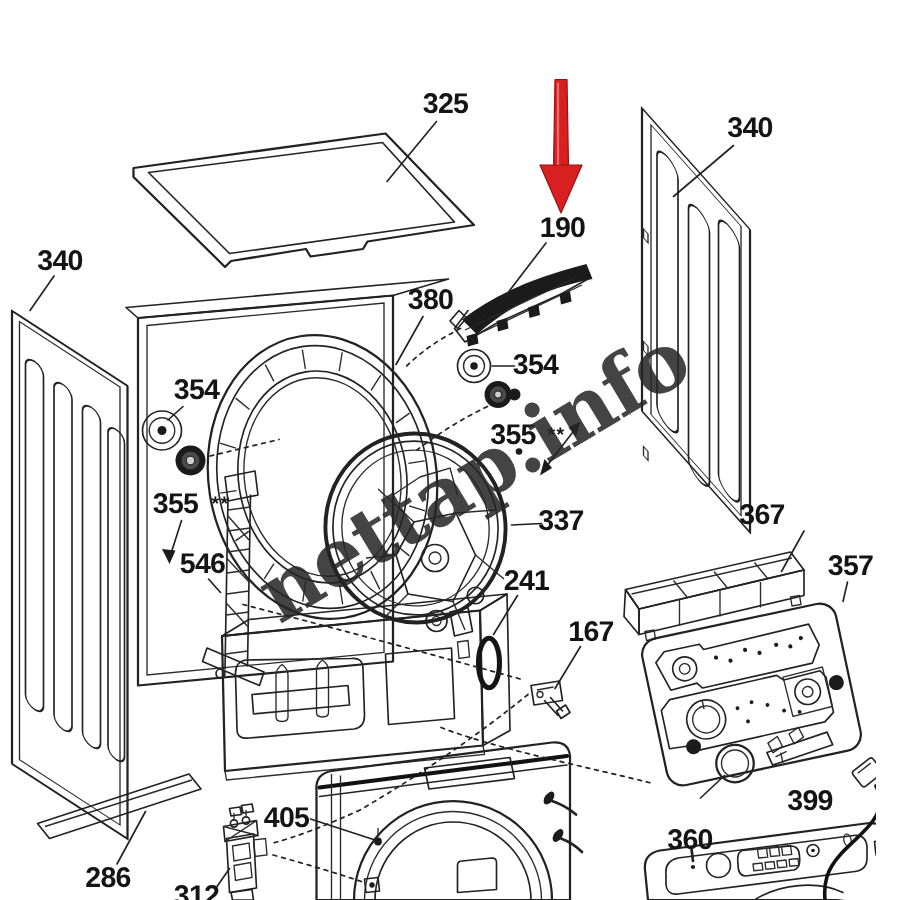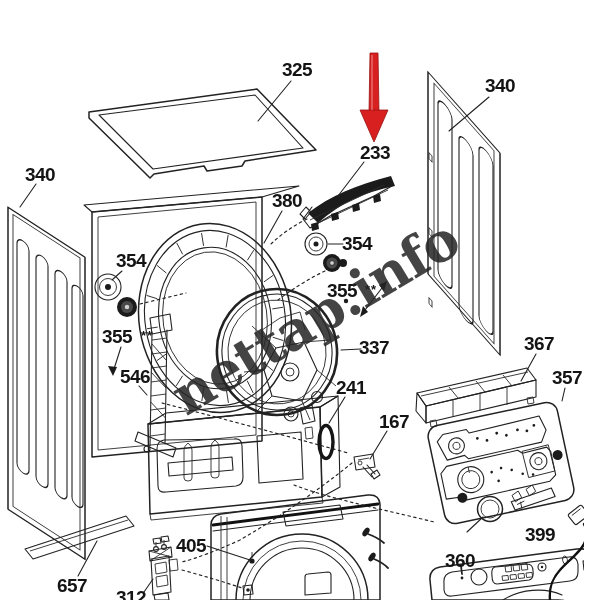--- a/index.html
+++ b/index.html
@@ -286,35 +286,35 @@
   <g>
     <path class="red" d="M370,53 L378,53 L379,112 L369,112 Z"></path>
     <path class="red" d="M360,110 L388,110 L374,142 Z"></path>
     <path d="M372,55 L372,110" stroke="rgba(255,255,255,0.35)" stroke-width="1.5" fill="none"></path>
   </g>
 </svg>
 
 <div class="lbl" style="left:297px;top:59px">325</div>
 <div class="lbl" style="left:40px;top:164px">340</div>
 <div class="lbl" style="left:500px;top:75px">340</div>
-<div class="lbl" style="left:375px;top:142px">233</div>
+<div class="lbl" style="left:375px;top:142px">190</div>
 <div class="lbl" style="left:287px;top:190px">380</div>
 <div class="lbl" style="left:131px;top:250px">354</div>
 <div class="lbl" style="left:117px;top:326px">355</div>
 <span class="star" style="left:141px;top:328px">**</span>
 <div class="lbl" style="left:135px;top:366px">546</div>
 <div class="lbl" style="left:357px;top:233px">354</div>
 <div class="lbl" style="left:342px;top:280px">355</div>
 <span class="star" style="left:365px;top:282px">**</span>
 <div class="lbl" style="left:374px;top:337px">337</div>
 <div class="lbl" style="left:351px;top:377px">241</div>
 <div class="lbl" style="left:394px;top:411px">167</div>
-<div class="lbl" style="left:539px;top:333px">367</div>
+<div class="lbl" style="left:508px;top:333px">367</div>
 <div class="lbl" style="left:567px;top:367px">357</div>
 <div class="lbl" style="left:460px;top:550px">360</div>
 <div class="lbl" style="left:540px;top:524px">399</div>
 <div class="lbl" style="left:191px;top:535px">405</div>
 <div class="lbl" style="left:131px;top:587px">312</div>
-<div class="lbl" style="left:72px;top:575px">657</div>
+<div class="lbl" style="left:72px;top:575px">286</div>
 
 <div class="wm">nettap.info</div>
 
 </div>
 
 </body></html>

